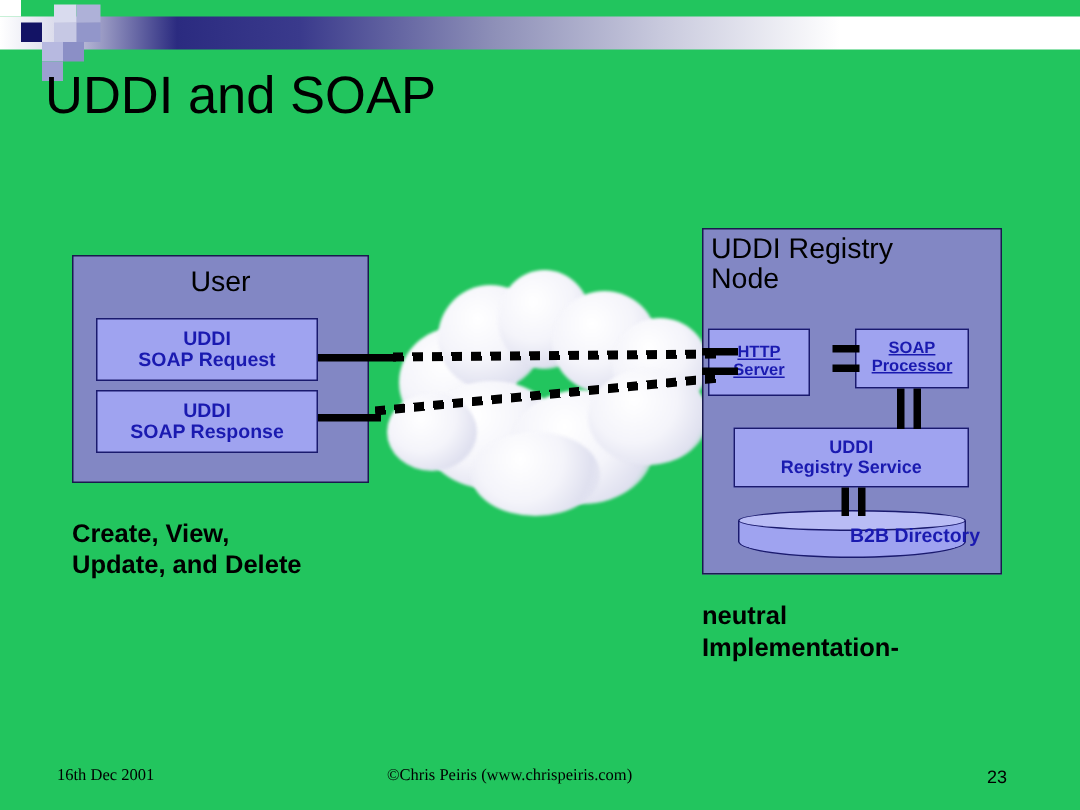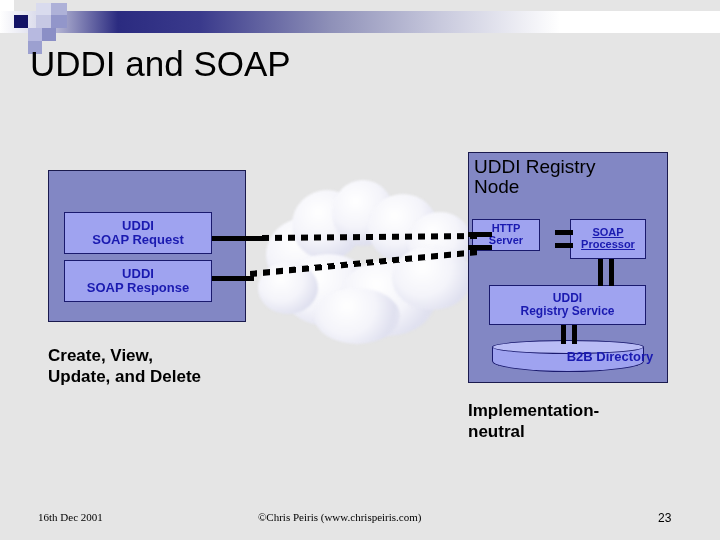--- a/index.html
+++ b/index.html
@@ -7,21 +7,21 @@
     padding: 0;
     background: #ffffff;
   }
   body {
     font-family: "Liberation Sans", sans-serif;
   }
   #slide {
     position: relative;
     width: 720px;
     height: 540px;
-    background: #e5e5e5;
+    background: #22c55e;
     overflow: hidden;
   }
 
   
   #header-bar {
     position: absolute;
     left: 0;
     top: 11px;
     width: 720px;
     height: 22px;
@@ -188,39 +188,40 @@
     <div class="puff" style="left:150px;top:36px;  width:64px;  height:62px;"></div>
     <div class="puff" style="left:24px; top:78px;  width:92px;  height:72px;"></div>
     <div class="puff" style="left:82px; top:84px;  width:96px;  height:76px;"></div>
     <div class="puff" style="left:134px;top:70px;  width:80px;  height:64px;"></div>
     <div class="puff" style="left:0px;  top:86px;  width:60px;  height:52px;"></div>
     <div class="puff" style="left:56px; top:112px; width:86px;  height:56px;"></div>
   </div>
 
   <div class="outer-box" style="left:48px; top:170px; width:198px; height:152px;">
   </div>
+  <div class="box-heading" style="left:48px; top:179px; width:198px; text-align:center; font-size:19px;">User</div>
 
   <div class="inner-box" style="left:64px; top:212px; width:148px; height:42px; font-size:13px;">
     <span>UDDI</span>
     <span>SOAP Request</span>
   </div>
 
   <div class="inner-box" style="left:64px; top:260px; width:148px; height:42px; font-size:13px;">
     <span>UDDI</span>
     <span>SOAP Response</span>
   </div>
 
   <div class="outer-box" style="left:468px; top:152px; width:200px; height:231px;">
   </div>
   <div class="box-heading" style="left:474px; top:157px; width:200px; font-size:19px;">
     <div>UDDI Registry</div>
     <div>Node</div>
   </div>
 
-  <div class="inner-box" style="left:472px; top:219px; width:68px; height:32px; font-size:11px;">
+  <div class="inner-box" style="left:472px; top:219px; width:68px; height:45px; font-size:11px;text-decoration:underline;">
     <span>HTTP</span>
     <span>Server</span>
   </div>
 
   <div class="inner-box" style="left:570px; top:219px; width:76px; height:40px; font-size:11px;text-decoration:underline;">
     <span>SOAP</span>
     <span>Processor</span>
   </div>
 
   <div class="inner-box" style="left:489px; top:285px; width:157px; height:40px; font-size:12px;">
@@ -253,21 +254,21 @@
 
   <div class="solid-bar" style="left:561px; top:325px; width:5px; height:19px;"></div>
   <div class="solid-bar" style="left:572px; top:325px; width:5px; height:19px;"></div>
 
   <div class="body-text" style="left:48px; top:346px; width:260px; font-size:17px;">
     <div>Create, View,</div>
     <div>Update, and Delete</div>
   </div>
 
   <div class="body-text" style="left:468px; top:401px; width:240px; font-size:17px;">
+    <div>neutral</div>
     <div>Implementation-</div>
-    <div>neutral</div>
   </div>
 
   <div class="footer-text" id="footer-date">16th Dec 2001</div>
   <div class="footer-text" id="footer-copy">©Chris Peiris  (www.chrispeiris.com)</div>
   <div class="footer-text" id="footer-page">23</div>
 
 </div>
 
 </body></html>

